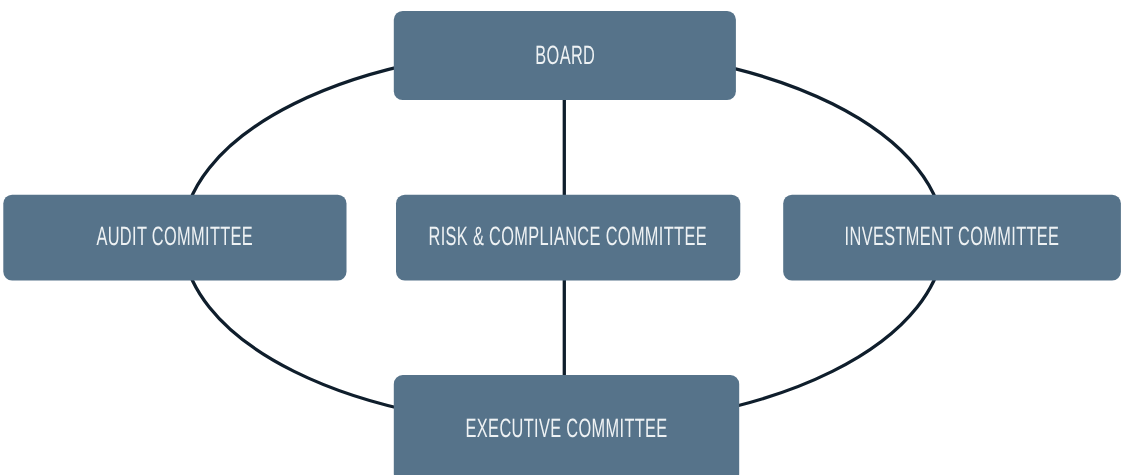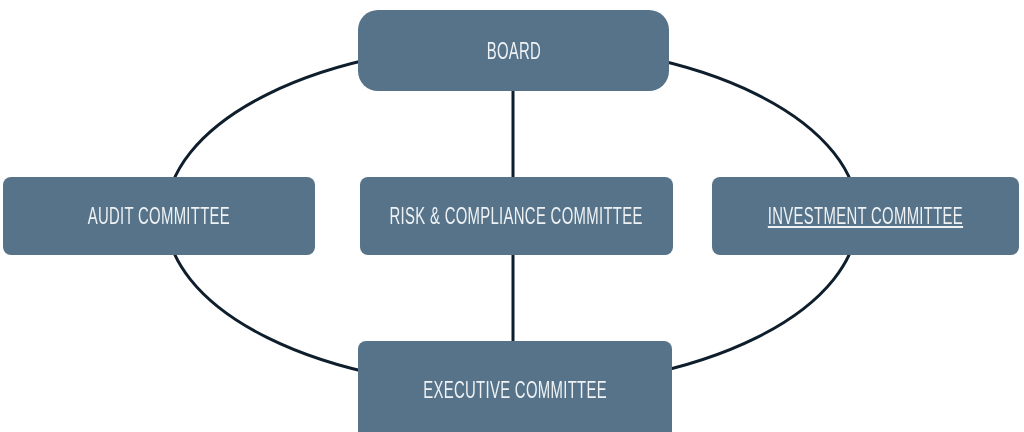--- a/index.html
+++ b/index.html
@@ -37,24 +37,24 @@
   .node .label {
     display: inline-block;
     font-size: 24px;
     font-weight: 400;
     letter-spacing: 0.5px;
     white-space: nowrap;
     transform: scaleX(0.62);
     transform-origin: 50% 50%;
     text-transform: uppercase;
   }
-  #node-board      { left: 358px; top: 10px;  width: 311px; height: 81px; border-radius: 20px; }
+  #node-board      { left: 358px; top: 10px;  width: 311px; height: 81px; }
   #node-audit      { left: 3px;   top: 177px; width: 312px; height: 78px; }
   #node-risk       { left: 360px; top: 177px; width: 313px; height: 78px; }
-  #node-investment { left: 712px; top: 177px; width: 307px; height: 78px; text-decoration: underline; }
+  #node-investment { left: 712px; top: 177px; width: 307px; height: 78px; }
   #node-executive  { left: 358px; top: 341px; width: 314px; height: 98px; }
 </style>
 </head>
 <body>
 
 <div class="canvas">
 
   <svg class="connector-layer" viewBox="0 0 1024 432" width="1024" height="432">
     <ellipse cx="512" cy="216" rx="346" ry="172" fill="none" stroke-width="3" stroke="#0f1e2c"></ellipse>
     <line x1="513" y1="50" x2="513" y2="385" stroke-width="3" stroke="#0f1e2c"></line>

